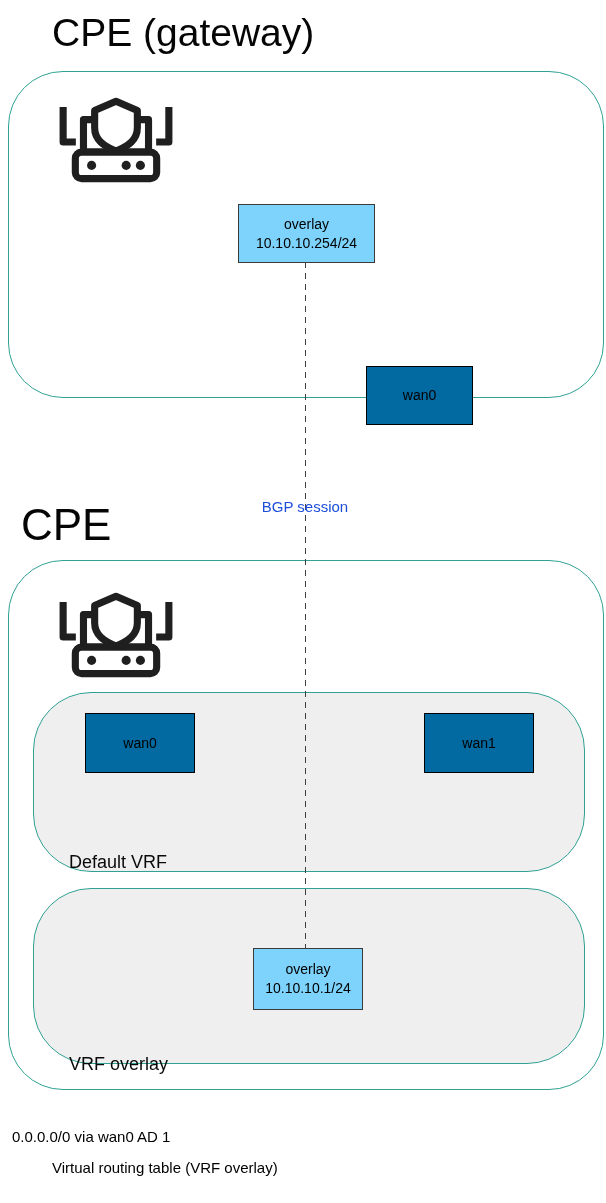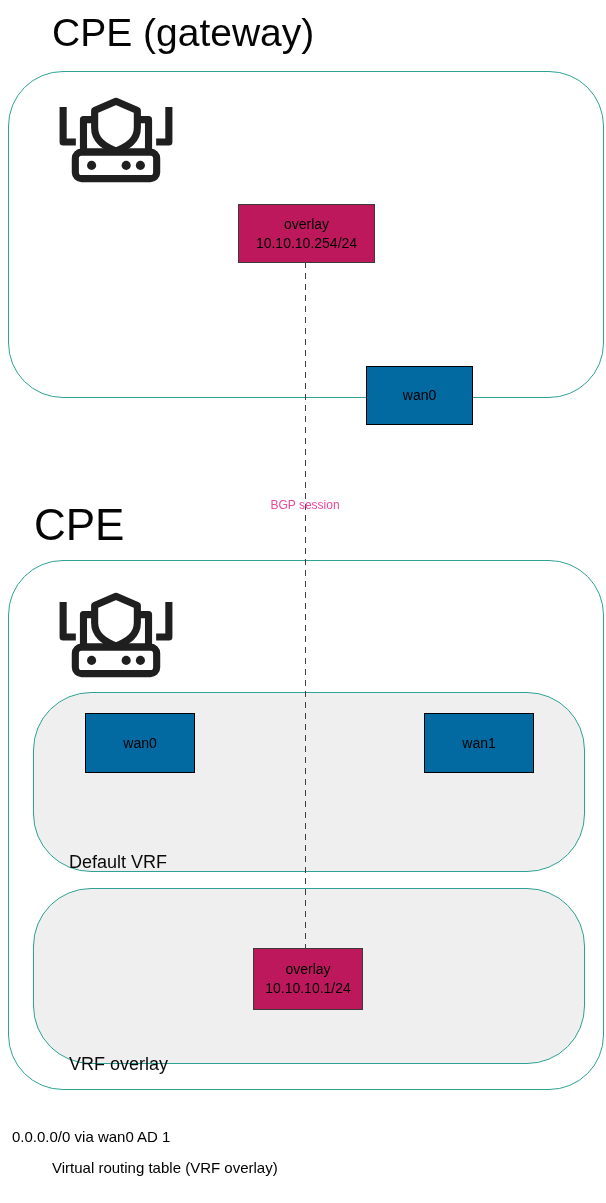--- a/index.html
+++ b/index.html
@@ -13,21 +13,21 @@
     color: #000;
     overflow: hidden;
   }
   .title {
     position: absolute;
     white-space: nowrap;
     color: #050505;
     line-height: 1;
   }
   .title-gateway { left: 52px; top: 13px; font-size: 39px; }
-  .title-cpe { left: 34px; top: 503px; font-size: 44px; }
+  .title-cpe { left: 21px; top: 503px; font-size: 44px; }
 
   .node-container {
     position: absolute;
     border: 1px solid #2fa294;
     border-radius: 55px;
     background: #ffffff;
     z-index: 0;
   }
   .container-gateway { left: 8px; top: 71px; width: 596px; height: 327px; }
   .container-cpe { left: 8px; top: 560px; width: 596px; height: 530px; }
@@ -56,39 +56,39 @@
     left: 305px; top: 262px;
     width: 1px; height: 686px;
     background: repeating-linear-gradient(to bottom, #3f3f3f 0 6px, transparent 6px 11px);
     z-index: 2;
   }
   .bgp-label {
     position: absolute;
     left: 245px; top: 498px;
     width: 120px;
     text-align: center;
-    font-size: 12px;
-    color: #ec4899;
+    font-size: 15px;
+    color: #1d4ed8;
     z-index: 3;
     white-space: nowrap;
   }
 
   .port-box {
     position: absolute;
     display: flex;
     align-items: center;
     justify-content: center;
     flex-direction: column;
     text-align: center;
     font-size: 14px;
     line-height: 19px;
     z-index: 3;
   }
   .yellow { background: #0369a1; border: 1.5px solid #000000; }
-  .purple { background: #be185d; border: 1.5px solid #3b3b3b; }
+  .purple { background: #7dd3fc; border: 1.5px solid #3b3b3b; }
 
   .box-overlay-gw { left: 238px; top: 204px; width: 137px; height: 59px; }
   .box-wan0-gw   { left: 366px; top: 366px; width: 107px; height: 59px; }
   .box-wan0-vrf  { left: 85px;  top: 713px; width: 110px; height: 60px; }
   .box-wan1-vrf  { left: 424px; top: 713px; width: 110px; height: 60px; }
   .box-overlay-cpe { left: 253px; top: 948px; width: 110px; height: 62px; }
 
   .router-icon { position: absolute; width: 122px; height: 90px; z-index: 2; }
   .icon-gateway { left: 55px; top: 97px; }
   .icon-cpe { left: 55px; top: 592px; }

